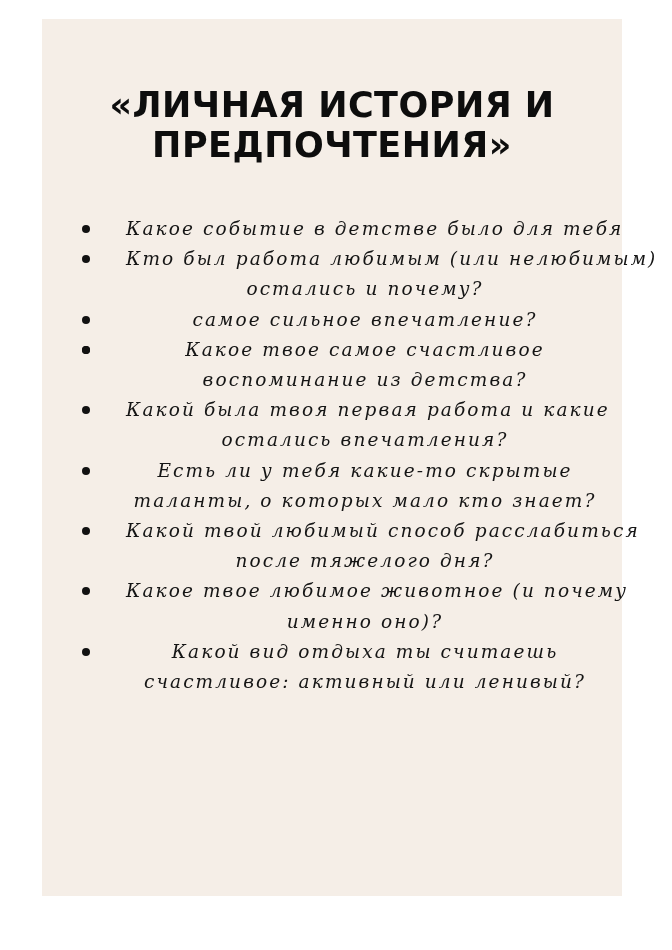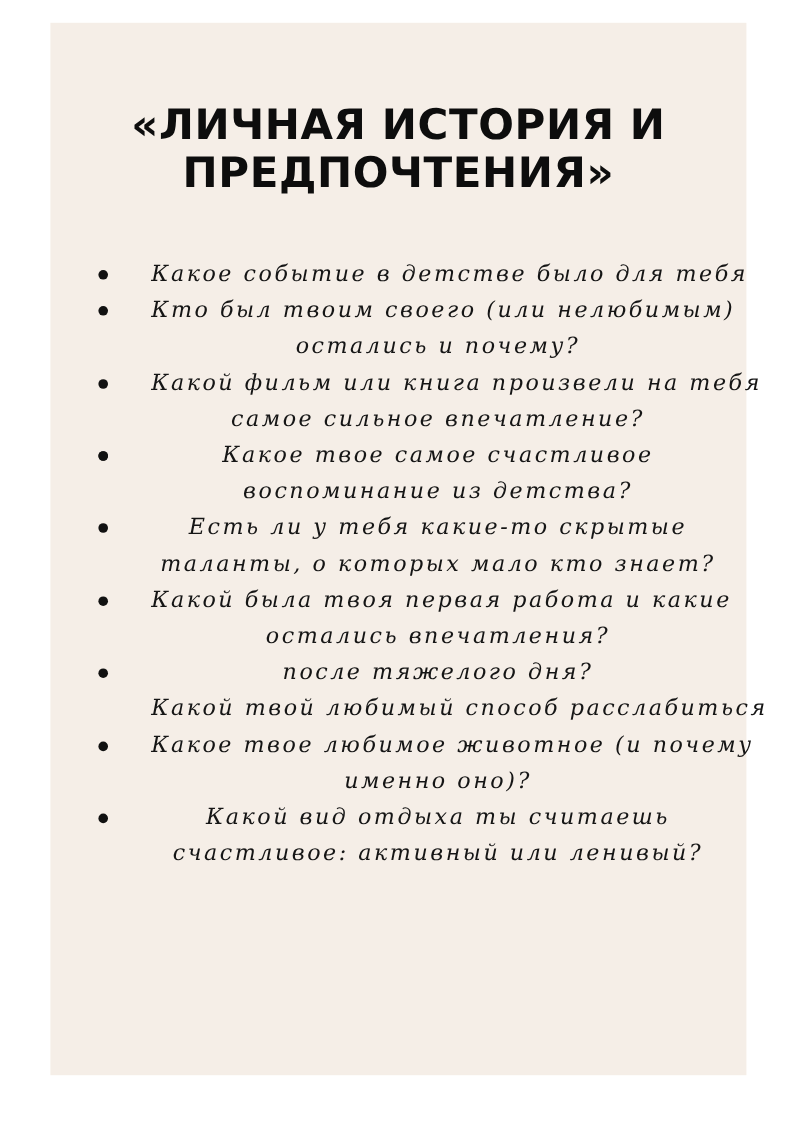--- a/index.html
+++ b/index.html
@@ -52,50 +52,49 @@
     <span>ПРЕДПОЧТЕНИЯ»</span>
   </h1>
 
   <ul class="list">
     <li class="item">
       <span class="bullet"></span>
       <span class="line">Какое событие в детстве было для тебя</span>
     </li>
     <li class="item">
       <span class="bullet"></span>
-      <span class="line">Кто был твоим своего (или нелюбимым)</span>
+      <span class="line">Кто был работа любимым (или нелюбимым)</span>
       <span class="line">остались и почему?</span>
     </li>
     <li class="item">
       <span class="bullet"></span>
-      <span class="line">Какой фильм или книга произвели на тебя</span>
       <span class="line">самое сильное впечатление?</span>
     </li>
     <li class="item">
       <span class="bullet"></span>
     </li>
     <li class="item">
       <span class="bullet"></span>
       <span class="line">Какое твое самое счастливое</span>
       <span class="line">воспоминание из детства?</span>
     </li>
     <li class="item">
       <span class="bullet"></span>
+      <span class="line">Какой была твоя первая работа и какие</span>
+      <span class="line">остались впечатления?</span>
+    </li>
+    <li class="item">
+      <span class="bullet"></span>
       <span class="line">Есть ли у тебя какие-то скрытые</span>
       <span class="line">таланты, о которых мало кто знает?</span>
     </li>
     <li class="item">
       <span class="bullet"></span>
-      <span class="line">Какой была твоя первая работа и какие</span>
-      <span class="line">остались впечатления?</span>
-    </li>
-    <li class="item">
-      <span class="bullet"></span>
+      <span class="line">Какой твой любимый способ расслабиться</span>
       <span class="line">после тяжелого дня?</span>
-      <span class="line">Какой твой любимый способ расслабиться</span>
     </li>
     <li class="item">
       <span class="bullet"></span>
       <span class="line">Какое твое любимое животное (и почему</span>
       <span class="line">именно оно)?</span>
     </li>
     <li class="item">
       <span class="bullet"></span>
       <span class="line">Какой вид отдыха ты считаешь</span>
       <span class="line">счастливое: активный или ленивый?</span>

